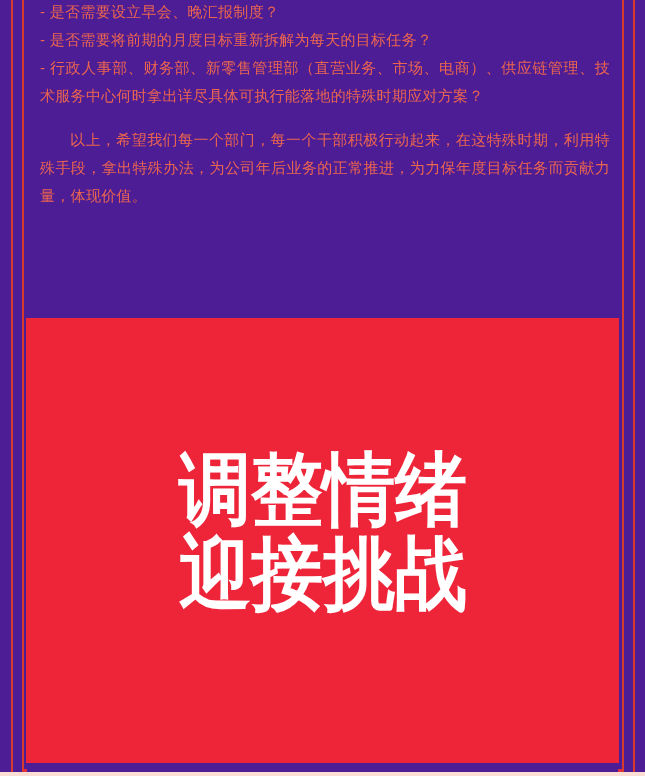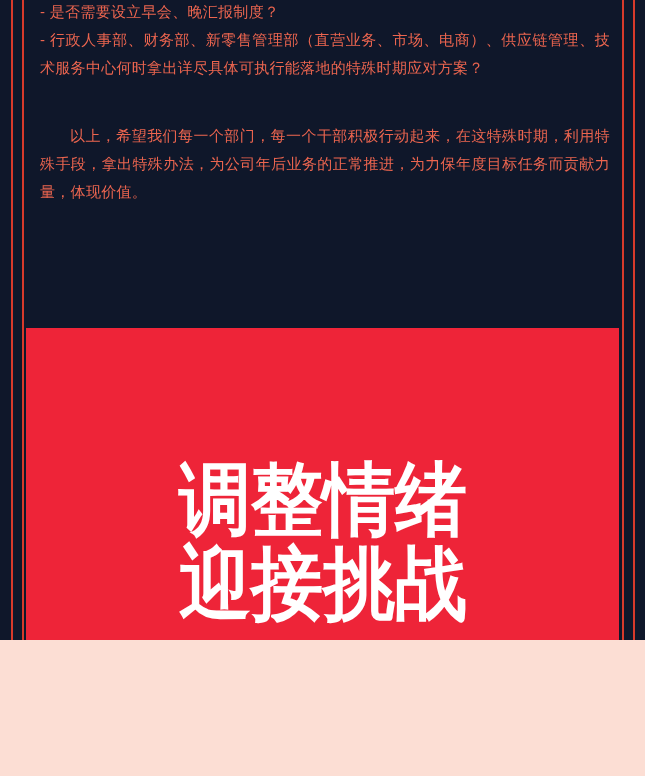--- a/index.html
+++ b/index.html
@@ -4,22 +4,22 @@
 <style>
   html, body { margin: 0; padding: 0; }
   body {
     width: 645px; height: 776px;
     background: #fcded4;
     font-family: "Liberation Sans", sans-serif;
     overflow: hidden;
   }
   .page {
     position: relative;
-    width: 645px; height: 640px;
-    background: #0f172a;
+    width: 645px; height: 772px;
+    background: #4c1d95;
     overflow: hidden;
   }
   
   .vline {
     position: absolute; top: 0; bottom: 0;
     width: 1.5px;
     background: #d83a2b;
   }
   .vline.l-outer { left: 11px; }
   .vline.l-inner { left: 22px; }
@@ -33,28 +33,28 @@
     width: 570px;
     color: #ec654f;
     font-size: 15px;
     line-height: 28px;
     letter-spacing: 0.3px;
     text-align: justify;
     word-break: break-all;
   }
   .article p { margin: 0; }
   .article p.closing {
-    margin-top: 40px;
+    margin-top: 16px;
     text-indent: 2em;
   }
 
   
   .banner {
     position: absolute;
-    left: 26px; top: 328px;
+    left: 26px; top: 318px;
     width: 593px; height: 445px;
     background: #ee2438;
     display: flex;
     align-items: center;
     justify-content: center;
   }
   .banner-text {
     color: #ffffff;
     font-size: 80px;
     line-height: 84px;
@@ -79,20 +79,21 @@
 
 <div class="page">
 
   <div class="vline l-outer"></div>
   <div class="vline l-inner"></div>
   <div class="vline r-inner"></div>
   <div class="vline r-outer"></div>
 
   <div class="article">
     <p class="bullet">- 是否需要设立早会、晚汇报制度？</p>
+    <p class="bullet">- 是否需要将前期的月度目标重新拆解为每天的目标任务？</p>
     <p class="bullet">- 行政人事部、财务部、新零售管理部（直营业务、市场、电商）、供应链管理、技术服务中心何时拿出详尽具体可执行能落地的特殊时期应对方案？</p>
     <p class="closing">以上，希望我们每一个部门，每一个干部积极行动起来，在这特殊时期，利用特殊手段，拿出特殊办法，为公司年后业务的正常推进，为力保年度目标任务而贡献力量，体现价值。</p>
   </div>
 
   <div class="banner">
     <div class="banner-text">
       <div>调整情绪</div>
       <div>迎接挑战</div>
     </div>
   </div>

